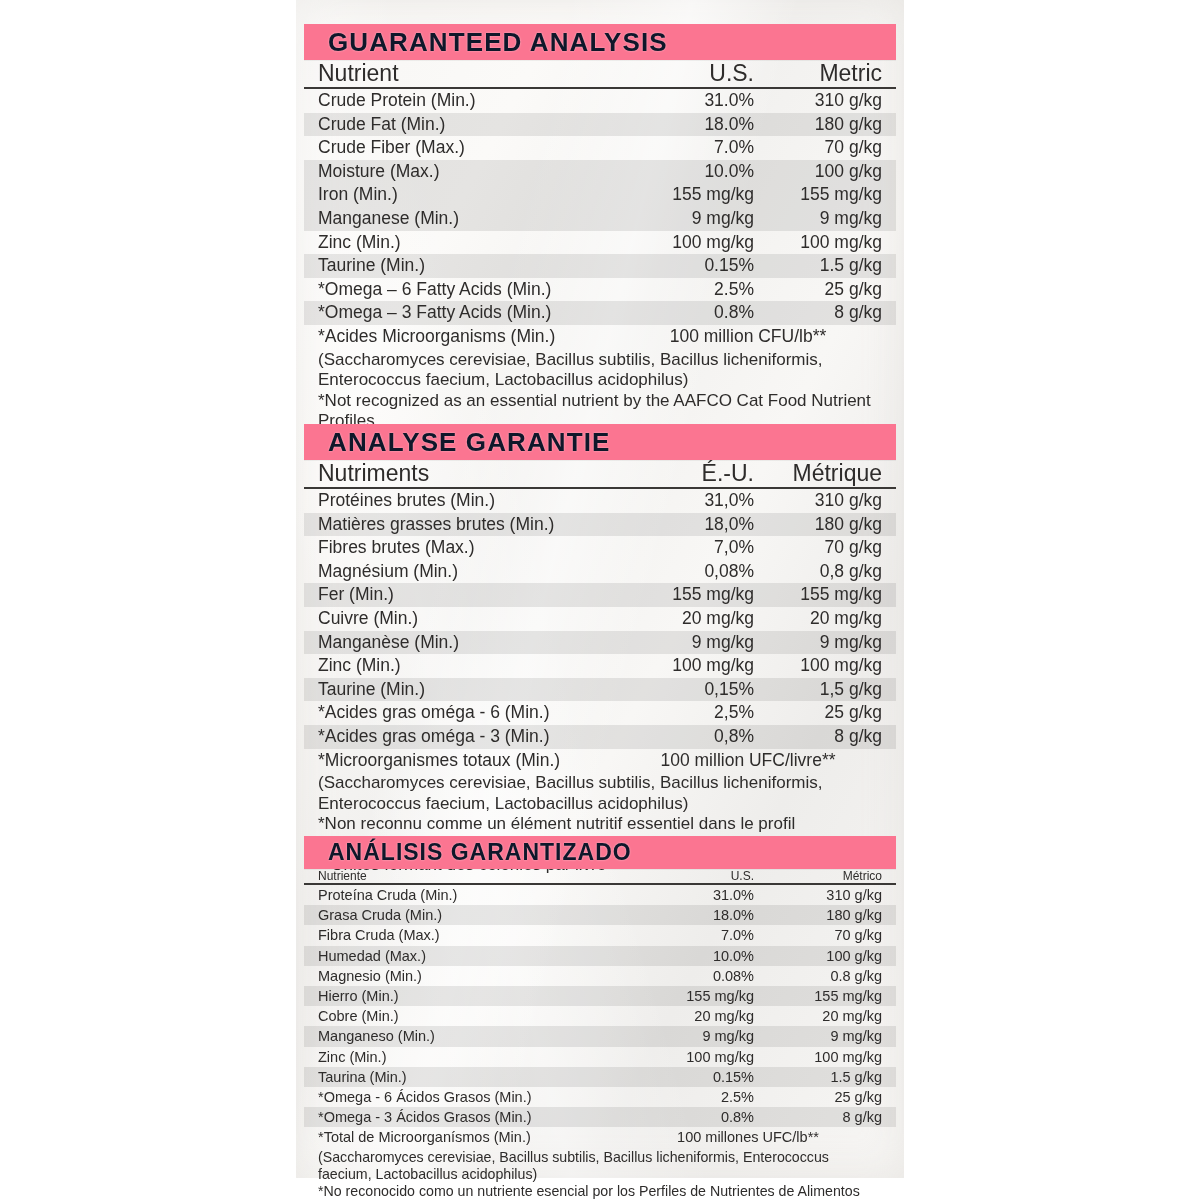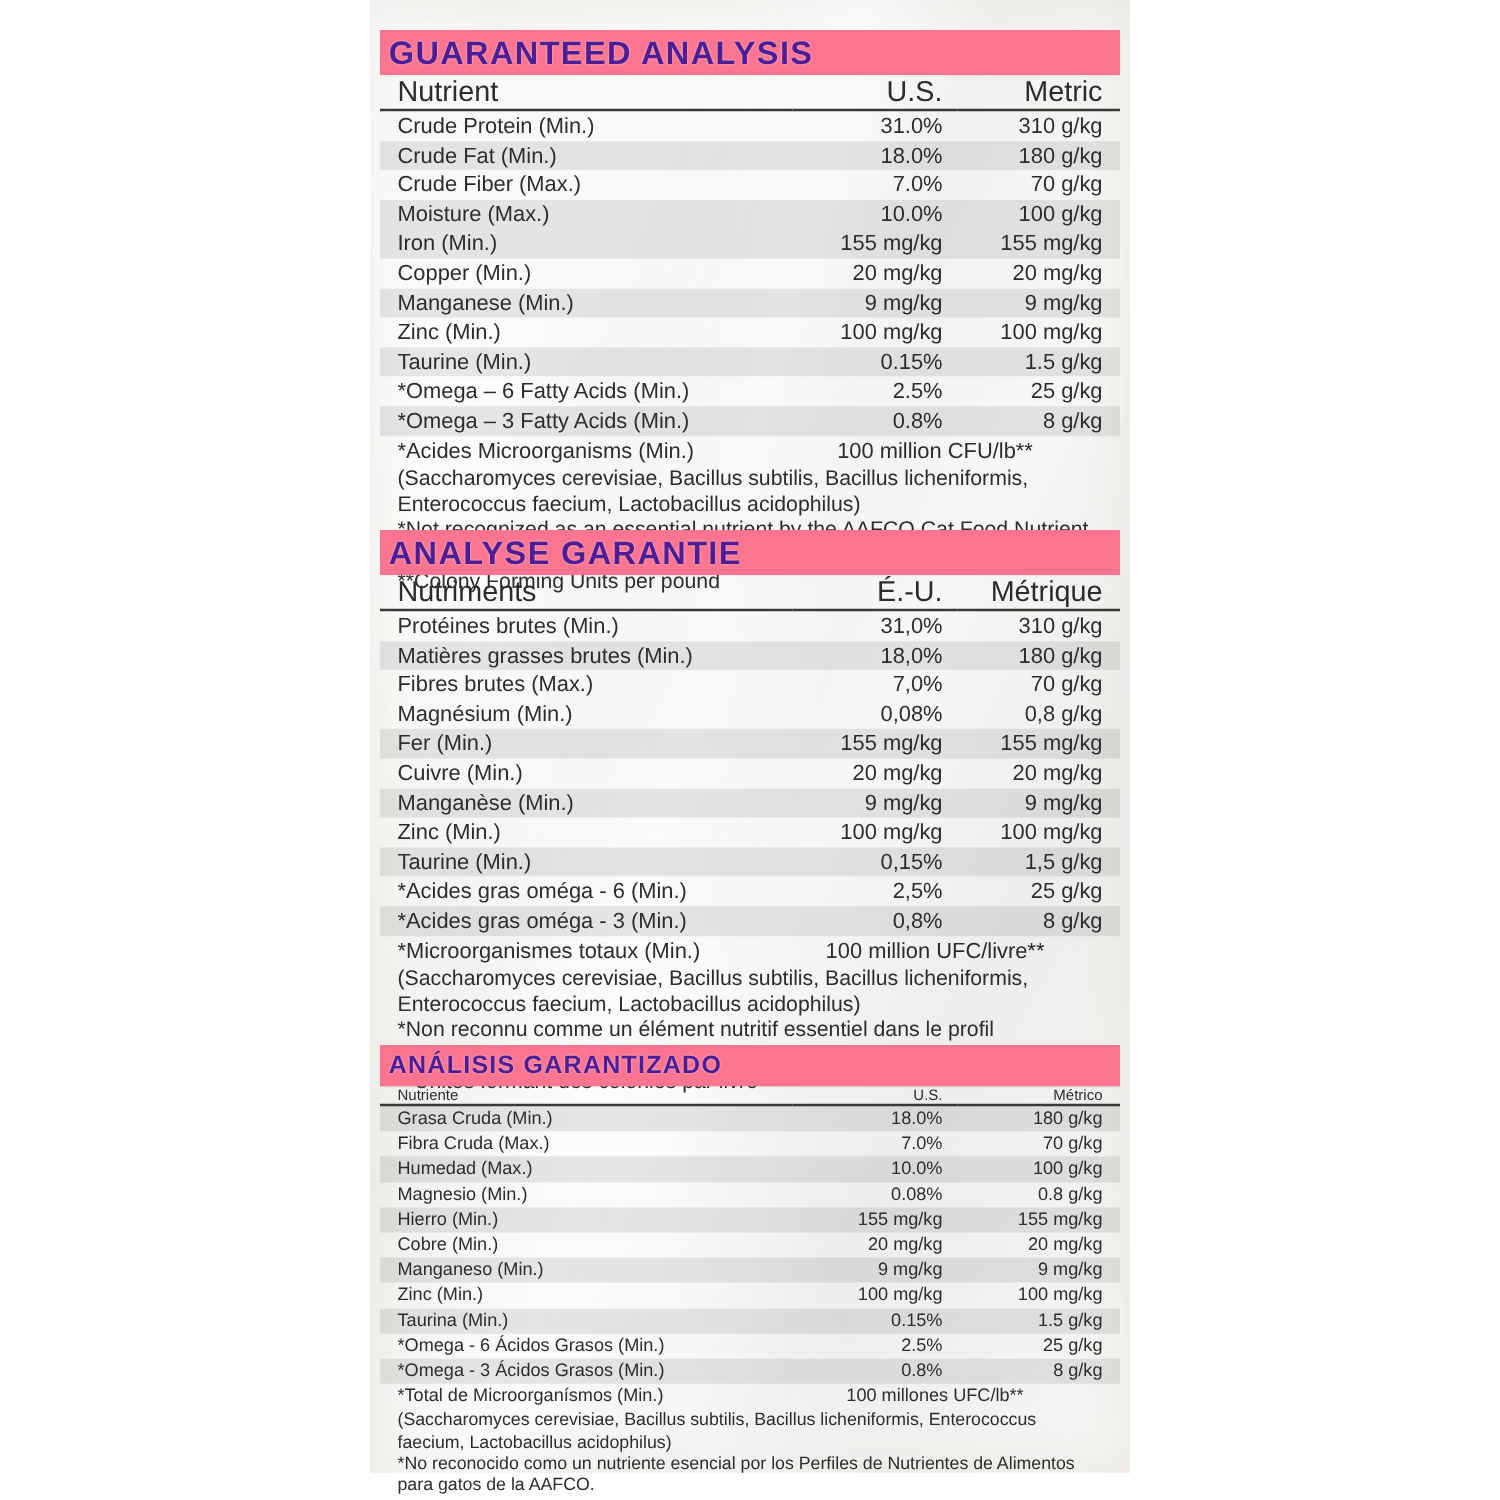--- a/index.html
+++ b/index.html
@@ -41,30 +41,30 @@
   }
   .bar {
     margin: 0 8px;
     background: #fb7591;
     height: 36px;
     display: flex;
     align-items: center;
     box-shadow: 0 1px 0 rgba(0,0,0,0.05);
   }
   .bar-title {
-    color: #4c1d95;
+    color: #0f172a;
     font-size: 26px;
     font-weight: bold;
     letter-spacing: 1.1px;
-    padding-left: 7px;
+    padding-left: 24px;
     text-shadow: 0 0 2px rgba(255,255,255,0.55);
     white-space: nowrap;
   }
   .bar.sm { height: 33px; }
-  .bar.sm .bar-title { font-size: 20px; letter-spacing: 1.0px; }
+  .bar.sm .bar-title { font-size: 23px; letter-spacing: 1.0px; }
 
   table.nutri {
     border-collapse: collapse;
     width: 592px;
     margin: 0 8px;
     table-layout: fixed;
   }
   table.nutri th, table.nutri td {
     padding: 0;
     font-weight: normal;
@@ -152,25 +152,20 @@
             <tr class="alt">
               <td class="c-name">Moisture (Max.)</td>
               <td class="c-us">10.0%</td>
               <td class="c-met">100 g/kg</td>
             </tr>
             <tr class="alt">
               <td class="c-name">Iron (Min.)</td>
               <td class="c-us">155 mg/kg</td>
               <td class="c-met">155 mg/kg</td>
             </tr>
-            <tr>
-              <td class="c-name">Copper (Min.)</td>
-              <td class="c-us">20 mg/kg</td>
-              <td class="c-met">20 mg/kg</td>
-            </tr>
             <tr class="alt">
               <td class="c-name">Manganese (Min.)</td>
               <td class="c-us">9 mg/kg</td>
               <td class="c-met">9 mg/kg</td>
             </tr>
             <tr>
               <td class="c-name">Zinc (Min.)</td>
               <td class="c-us">100 mg/kg</td>
               <td class="c-met">100 mg/kg</td>
             </tr>
@@ -299,20 +294,25 @@
             <col class="col-met">
           </colgroup>
         <thead>
           <tr>
             <th class="h-name">Nutriente</th>
             <th class="h-us">U.S.</th>
             <th class="h-met">Métrico</th>
           </tr>
         </thead>
         <tbody>
+            <tr>
+              <td class="c-name">Proteína Cruda (Min.)</td>
+              <td class="c-us">31.0%</td>
+              <td class="c-met">310 g/kg</td>
+            </tr>
             <tr class="alt">
               <td class="c-name">Grasa Cruda (Min.)</td>
               <td class="c-us">18.0%</td>
               <td class="c-met">180 g/kg</td>
             </tr>
             <tr>
               <td class="c-name">Fibra Cruda (Max.)</td>
               <td class="c-us">7.0%</td>
               <td class="c-met">70 g/kg</td>
             </tr>

